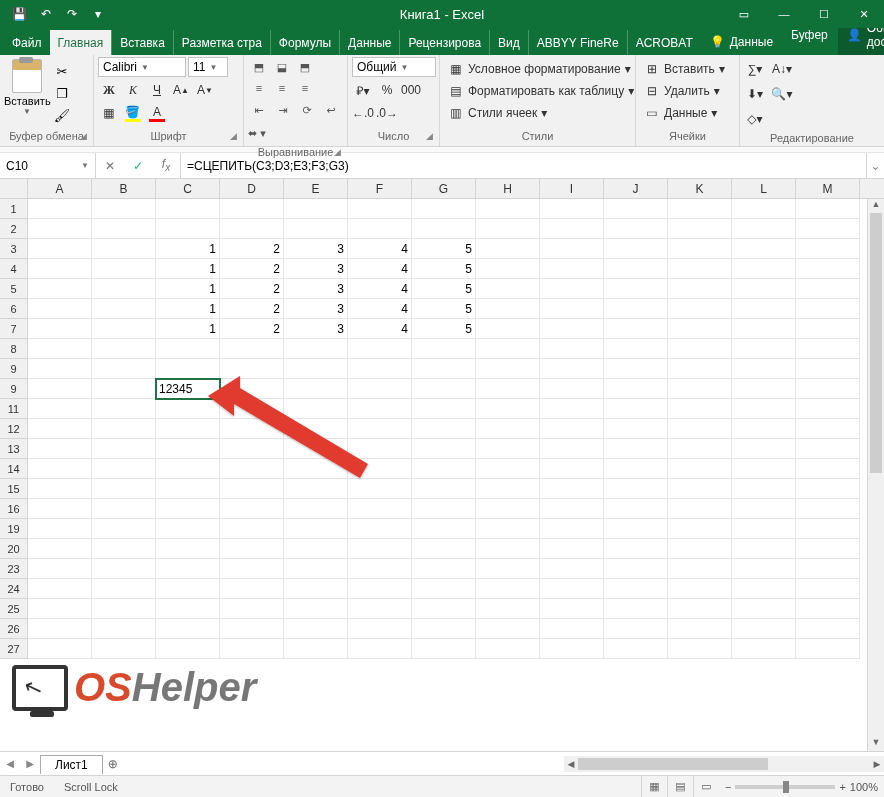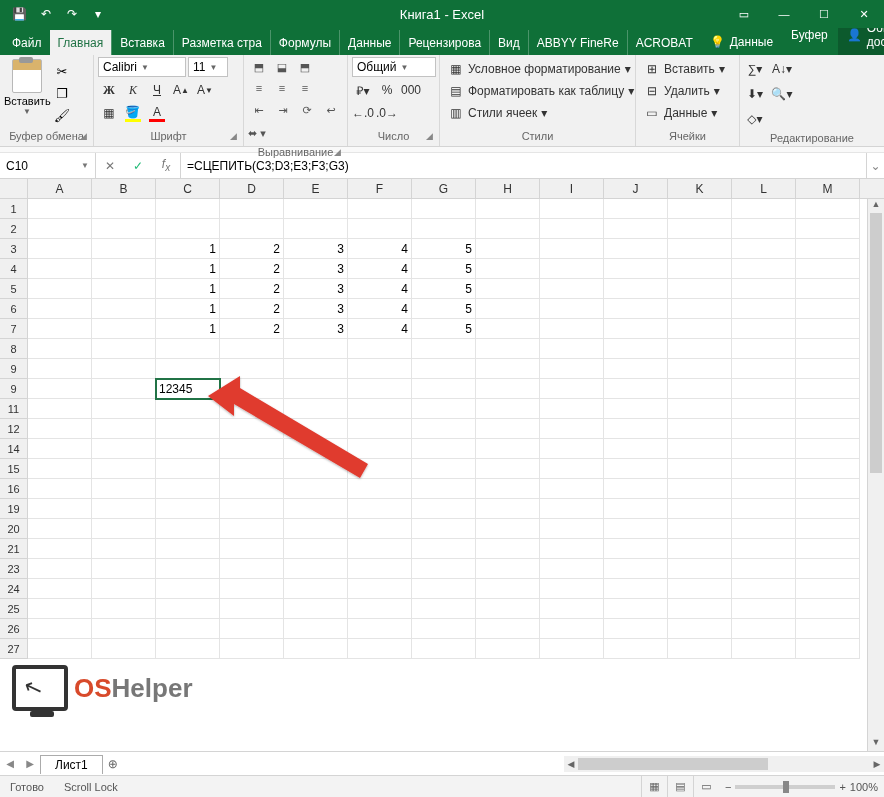--- a/index.html
+++ b/index.html
@@ -105,21 +105,21 @@
 .status .slider .knob { position: absolute; left: 48px; top: -4px; width: 6px; height: 12px; background: #888; }
 
 
 .arrow-overlay { position: absolute; pointer-events: none; }
 
 
 .watermark { position: absolute; left: 12px; bottom: 40px; display: flex; align-items: center; gap: 6px; pointer-events: none; }
 .watermark .monitor { width: 56px; height: 46px; border: 4px solid #333; border-radius: 4px; position: relative; background: #fff; }
 .watermark .monitor::after { content:""; position:absolute; left:14px; bottom:-10px; width:24px; height:6px; background:#333; border-radius:2px;}
 .watermark .monitor .cur { position:absolute; left:8px; top:6px; font-size:22px; color:#333; transform: rotate(-20deg);}
-.watermark .txt { font-family: Georgia, serif; font-size: 26px; font-weight: bold; }
+.watermark .txt { font-family: Georgia, serif; font-size: 40px; font-weight: bold; font-style: italic; }
 .watermark .os { color: #d84a2b; }
 .watermark .helper { color: #777; }
 
 svg { display: block; }
 </style>
 </head>
 <body>
 
 <div class="titlebar">
   <div class="qat">
@@ -505,20 +505,36 @@
         <div class="cell" style="width: 64px;"></div>
         <div class="cell" style="width: 64px;"></div>
         <div class="cell" style="width: 64px;"></div>
         <div class="cell" style="width: 64px;"></div>
         <div class="cell" style="width: 64px;"></div>
         <div class="cell" style="width: 64px;"></div>
         <div class="cell" style="width: 64px;"></div>
         <div class="cell" style="width: 64px;"></div>
       </div>
       <div class="row">
+        <div class="rh">13</div>
+        <div class="cell" style="width: 64px;"></div>
+        <div class="cell" style="width: 64px;"></div>
+        <div class="cell" style="width: 64px;"></div>
+        <div class="cell" style="width: 64px;"></div>
+        <div class="cell" style="width: 64px;"></div>
+        <div class="cell" style="width: 64px;"></div>
+        <div class="cell" style="width: 64px;"></div>
+        <div class="cell" style="width: 64px;"></div>
+        <div class="cell" style="width: 64px;"></div>
+        <div class="cell" style="width: 64px;"></div>
+        <div class="cell" style="width: 64px;"></div>
+        <div class="cell" style="width: 64px;"></div>
+        <div class="cell" style="width: 64px;"></div>
+      </div>
+      <div class="row">
         <div class="rh">14</div>
         <div class="cell" style="width: 64px;"></div>
         <div class="cell" style="width: 64px;"></div>
         <div class="cell" style="width: 64px;"></div>
         <div class="cell" style="width: 64px;"></div>
         <div class="cell" style="width: 64px;"></div>
         <div class="cell" style="width: 64px;"></div>
         <div class="cell" style="width: 64px;"></div>
         <div class="cell" style="width: 64px;"></div>
         <div class="cell" style="width: 64px;"></div>
@@ -570,36 +586,20 @@
         <div class="cell" style="width: 64px;"></div>
         <div class="cell" style="width: 64px;"></div>
         <div class="cell" style="width: 64px;"></div>
         <div class="cell" style="width: 64px;"></div>
         <div class="cell" style="width: 64px;"></div>
         <div class="cell" style="width: 64px;"></div>
         <div class="cell" style="width: 64px;"></div>
       </div>
       <div class="row">
         <div class="rh">20</div>
-        <div class="cell" style="width: 64px;"></div>
-        <div class="cell" style="width: 64px;"></div>
-        <div class="cell" style="width: 64px;"></div>
-        <div class="cell" style="width: 64px;"></div>
-        <div class="cell" style="width: 64px;"></div>
-        <div class="cell" style="width: 64px;"></div>
-        <div class="cell" style="width: 64px;"></div>
-        <div class="cell" style="width: 64px;"></div>
-        <div class="cell" style="width: 64px;"></div>
-        <div class="cell" style="width: 64px;"></div>
-        <div class="cell" style="width: 64px;"></div>
-        <div class="cell" style="width: 64px;"></div>
-        <div class="cell" style="width: 64px;"></div>
-      </div>
-      <div class="row">
-        <div class="rh">21</div>
         <div class="cell" style="width: 64px;"></div>
         <div class="cell" style="width: 64px;"></div>
         <div class="cell" style="width: 64px;"></div>
         <div class="cell" style="width: 64px;"></div>
         <div class="cell" style="width: 64px;"></div>
         <div class="cell" style="width: 64px;"></div>
         <div class="cell" style="width: 64px;"></div>
         <div class="cell" style="width: 64px;"></div>
         <div class="cell" style="width: 64px;"></div>
         <div class="cell" style="width: 64px;"></div>

